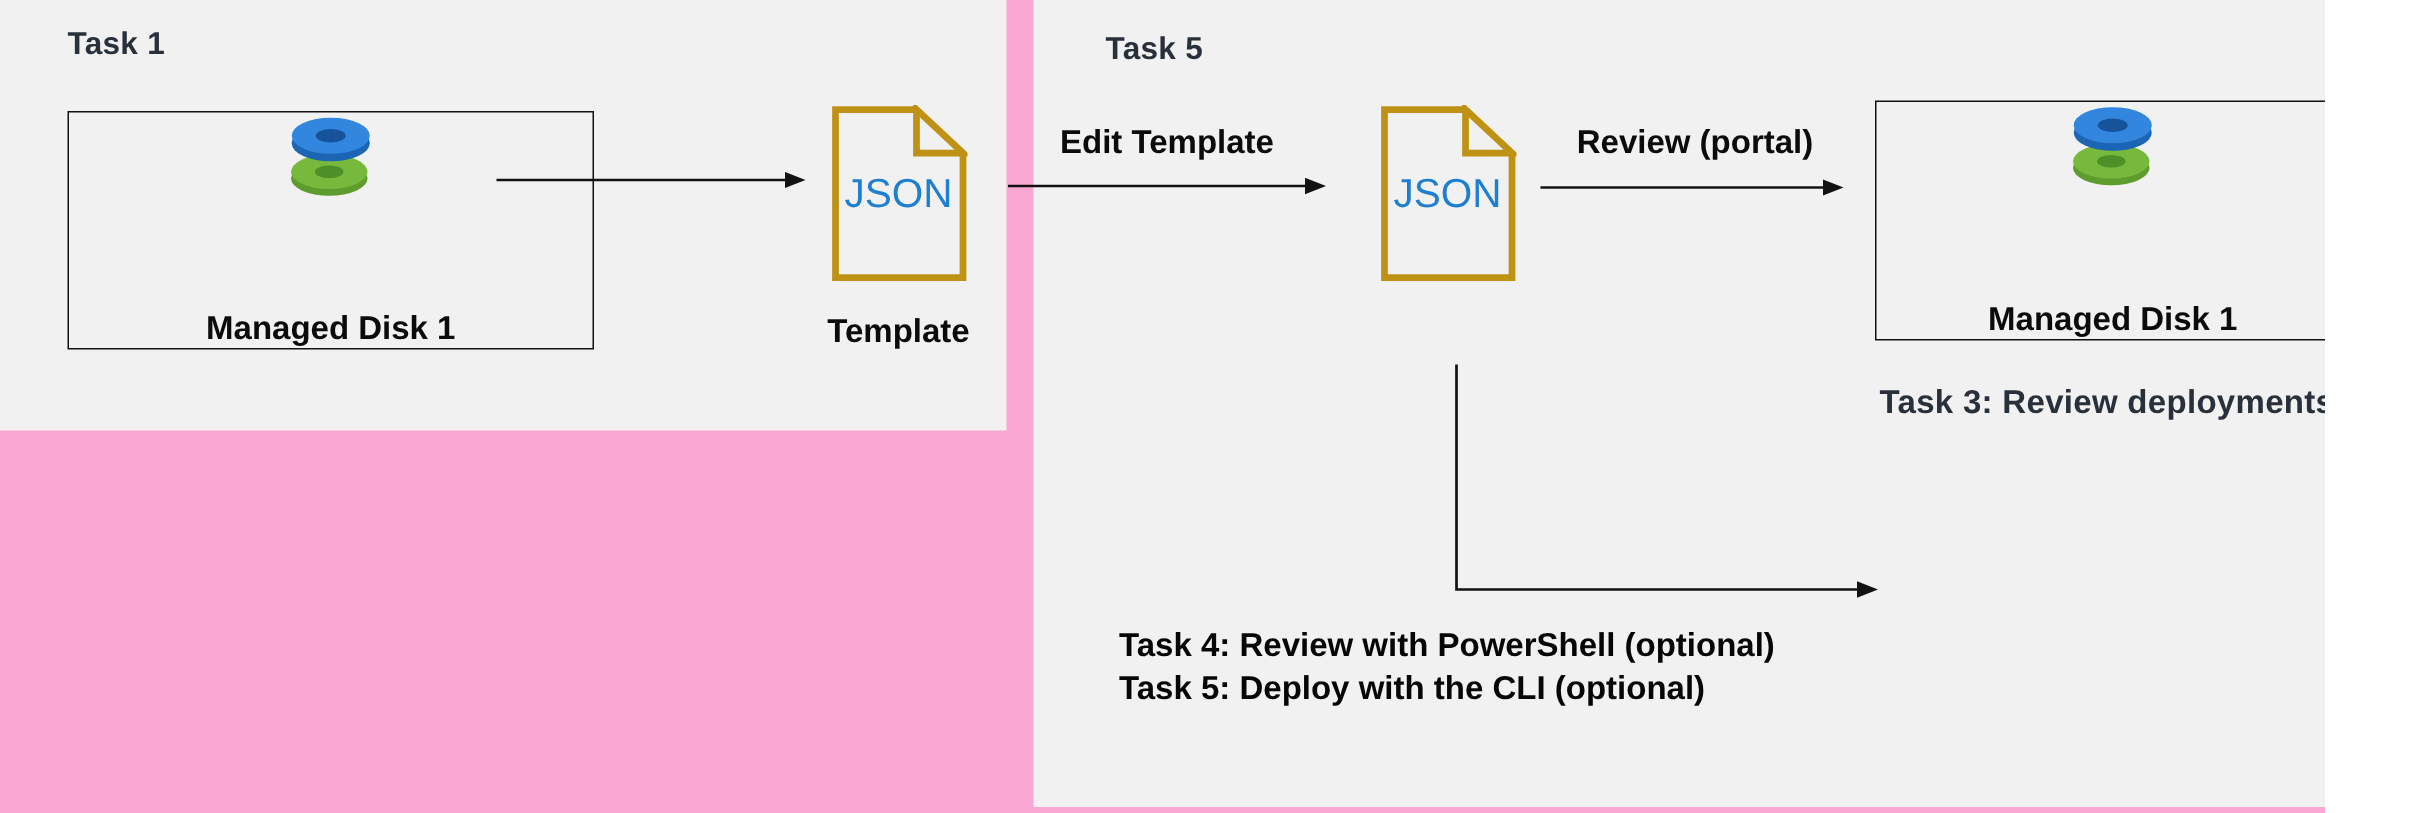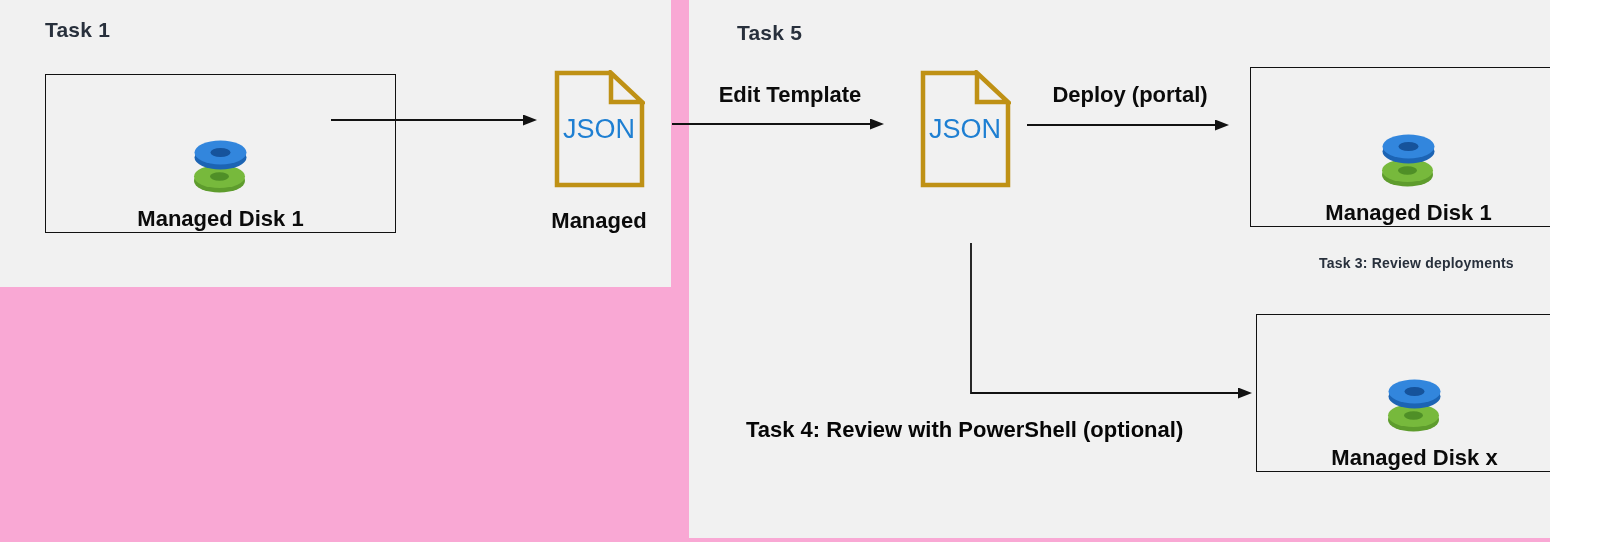--- a/index.html
+++ b/index.html
@@ -10,25 +10,25 @@
   .panel{position:absolute;background:var(--panel-bg,#f1f1f1);}
   #panel-task1{left:0;top:0;width:671px;height:287px;}
   #panel-task2{left:689px;top:0;width:929px;height:538px;}
 
   .heading{
     position:absolute;font-weight:bold;font-size:21px;
     color:var(--heading-color,#28303c);white-space:nowrap;letter-spacing:.2px;
   }
   #task1-heading{left:45px;top:18px;}
   #task2-heading{left:737px;top:21px;}
-  #task3-heading{left:1319px;top:255px;font-size:14px;}
+  #task3-heading{left:1253px;top:255px;font-size:22px;}
 
   .disk-box{
     position:absolute;border:1.5px solid #111;box-sizing:border-box;
-    display:flex;flex-direction:column;align-items:center;justify-content:flex-end;
+    display:flex;flex-direction:column;align-items:center;justify-content:space-between;
     gap:13px;background:transparent;
   }
   #box-md1-source{left:45px;top:74px;width:351px;height:159px;}
   #box-md1-deployed{left:1250px;top:67px;width:317px;height:160px;}
   #box-mdx{left:1256px;top:314px;width:317px;height:158px;}
   .disk-box .box-label{
     font-weight:bold;font-size:22px;color:#0b0b0b;white-space:nowrap;
   }
 
   .json-icon{position:absolute;width:91px;height:118px;}
@@ -38,21 +38,21 @@
     font-family:"Liberation Sans", sans-serif;font-size:27px;font-weight:400;
     fill:var(--json-blue,#1e7fd2);
   }
 
   .caption{
     position:absolute;font-weight:bold;font-size:22px;color:#0b0b0b;
     text-align:center;white-space:nowrap;
   }
   #template-label{left:499px;top:208px;width:200px;}
   #new-template-label{left:864px;top:208px;width:200px;}
-  #edit-template-label{left:672px;top:82px;width:212px;padding-left:12px;}
+  #edit-template-label{left:672px;top:82px;width:212px;}
   #deploy-portal-label{left:1027px;top:82px;width:206px;}
 
   #task45-block{
     position:absolute;left:746px;top:415px;font-weight:bold;font-size:22px;
     color:#060606;line-height:29px;white-space:nowrap;
   }
 
   #arrow-layer{position:absolute;left:0;top:0;pointer-events:none;}
   .arrow-line{stroke:#121212;stroke-width:1.8;fill:none;}
 </style>
@@ -90,53 +90,43 @@
       <ellipse cx="27.5" cy="15.5" rx="10" ry="4.5" fill="var(--disk-blue-hole)"></ellipse>
     </svg>
     <div class="box-label">Managed Disk 1</div>
   </div>
 
   <svg class="json-icon" id="template-icon" viewBox="0 0 91 118">
     <path d="M57,3 L3,3 L3,115 L88,115 L88,32" fill="none" stroke="var(--json-gold)" stroke-width="4.5"></path>
     <path d="M57,3 L88,32 L57,32 Z" fill="none" stroke="var(--json-gold)" stroke-width="4.5" stroke-linejoin="miter"></path>
     <text x="45" y="68" text-anchor="middle">JSON</text>
   </svg>
-  <div class="caption" id="template-label">Managed</div>
+  <div class="caption" id="template-label">Template</div>
 
   <div class="caption" id="edit-template-label">Edit Template</div>
 
   <svg class="json-icon" id="new-template-icon" viewBox="0 0 91 118">
     <path d="M57,3 L3,3 L3,115 L88,115 L88,32" fill="none" stroke="var(--json-gold)" stroke-width="4.5"></path>
     <path d="M57,3 L88,32 L57,32 Z" fill="none" stroke="var(--json-gold)" stroke-width="4.5" stroke-linejoin="miter"></path>
     <text x="45" y="68" text-anchor="middle">JSON</text>
   </svg>
 
-  <div class="caption" id="deploy-portal-label">Deploy (portal)</div>
+  <div class="caption" id="deploy-portal-label">Review (portal)</div>
 
   <div class="disk-box" id="box-md1-deployed">
     <svg width="55" height="56" viewBox="0 0 55 56">
       <ellipse cx="26.5" cy="44" rx="25.5" ry="11.5" fill="var(--disk-green-side)"></ellipse>
       <ellipse cx="26.5" cy="39.5" rx="25.5" ry="11.5" fill="var(--disk-green-top)"></ellipse>
       <ellipse cx="26.5" cy="39.5" rx="9.5" ry="4.2" fill="var(--disk-green-hole)"></ellipse>
       <ellipse cx="27.5" cy="20.5" rx="26" ry="12" fill="var(--disk-blue-side)"></ellipse>
       <ellipse cx="27.5" cy="15.5" rx="26" ry="12" fill="var(--disk-blue-top)"></ellipse>
       <ellipse cx="27.5" cy="15.5" rx="10" ry="4.5" fill="var(--disk-blue-hole)"></ellipse>
     </svg>
     <div class="box-label">Managed Disk 1</div>
   </div>
 
-  <div class="disk-box" id="box-mdx">
-    <svg width="55" height="56" viewBox="0 0 55 56">
-      <ellipse cx="26.5" cy="44" rx="25.5" ry="11.5" fill="var(--disk-green-side)"></ellipse>
-      <ellipse cx="26.5" cy="39.5" rx="25.5" ry="11.5" fill="var(--disk-green-top)"></ellipse>
-      <ellipse cx="26.5" cy="39.5" rx="9.5" ry="4.2" fill="var(--disk-green-hole)"></ellipse>
-      <ellipse cx="27.5" cy="20.5" rx="26" ry="12" fill="var(--disk-blue-side)"></ellipse>
-      <ellipse cx="27.5" cy="15.5" rx="26" ry="12" fill="var(--disk-blue-top)"></ellipse>
-      <ellipse cx="27.5" cy="15.5" rx="10" ry="4.5" fill="var(--disk-blue-hole)"></ellipse>
-    </svg>
-    <div class="box-label">Managed Disk x</div>
-  </div>
 
   <div id="task45-block">
     <div>Task 4: Review with PowerShell (optional)</div>
+    <div>Task 5: Deploy with the CLI (optional)</div>
   </div>
 
 </div>
 
 </body></html>

